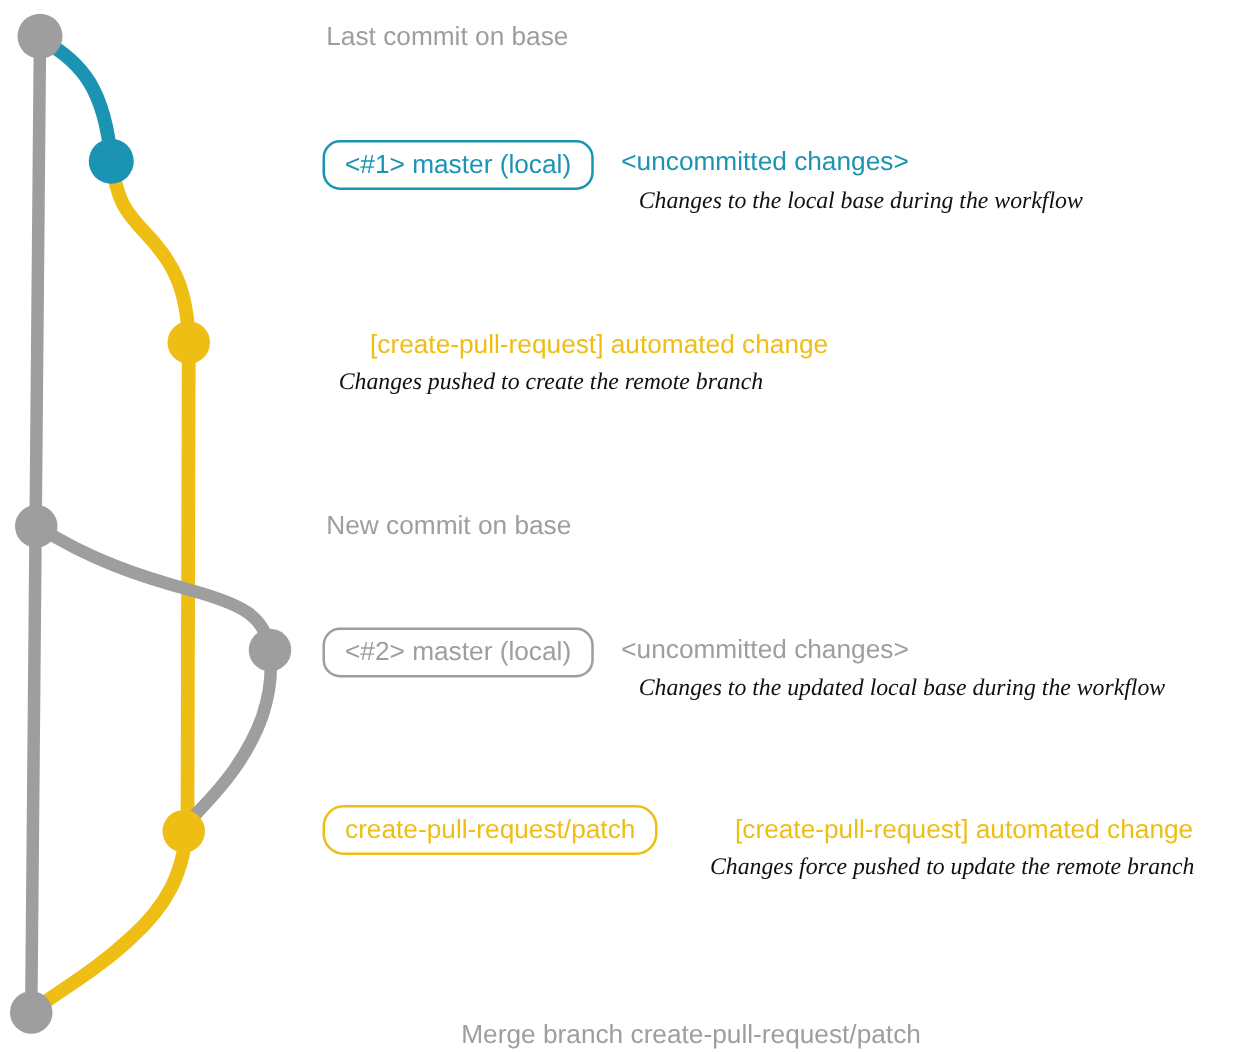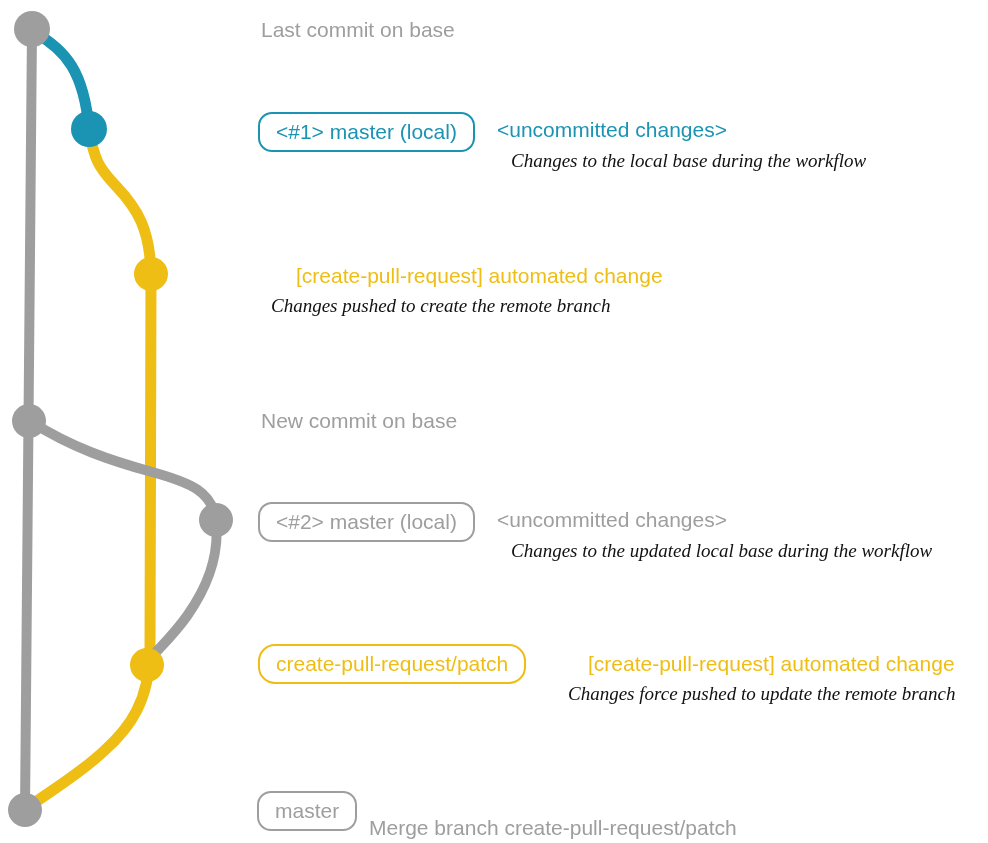--- a/index.html
+++ b/index.html
@@ -97,16 +97,15 @@
   <div class="label gray" style="left:261px; top:409px;">New commit on base</div>
 
   <div class="badge gray" style="left:258px; top:502px;">&lt;#2&gt; master (local)</div>
   <div class="label gray" style="left:497px; top:508px;">&lt;uncommitted changes&gt;</div>
   <div class="note" style="left:511px; top:540px;">Changes to the updated local base during the workflow</div>
 
   <div class="badge yellow" style="left:258px; top:644px;">create-pull-request/patch</div>
   <div class="label yellow" style="left:553px; top:652px;">[create-pull-request] automated change</div>
   <div class="note" style="left:568px; top:683px;">Changes force pushed to update the remote branch</div>
 
-  <div class="badge gray" style="left:257px; top:791px;">master</div>
   <div class="label gray" style="left:369px; top:816px;">Merge branch create-pull-request/patch</div>
 
 </div>
 
 </body></html>

